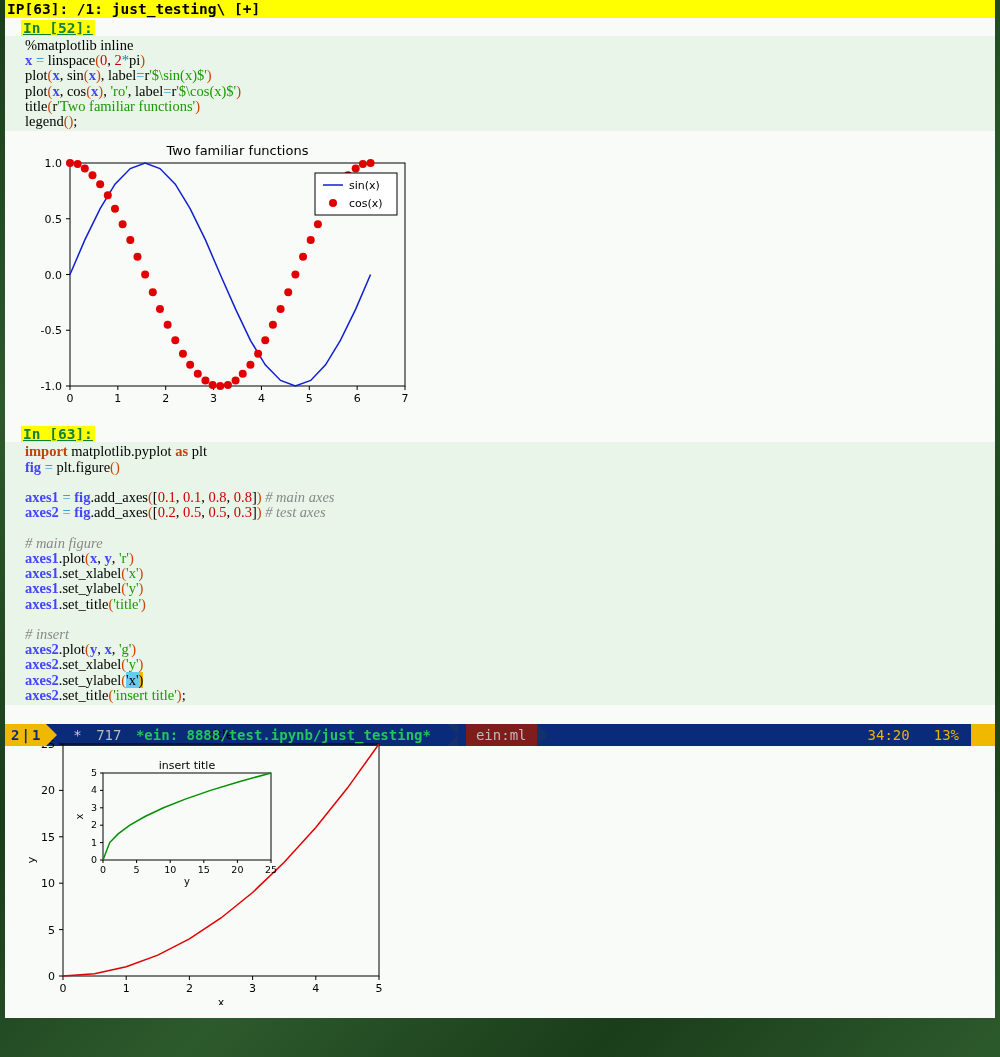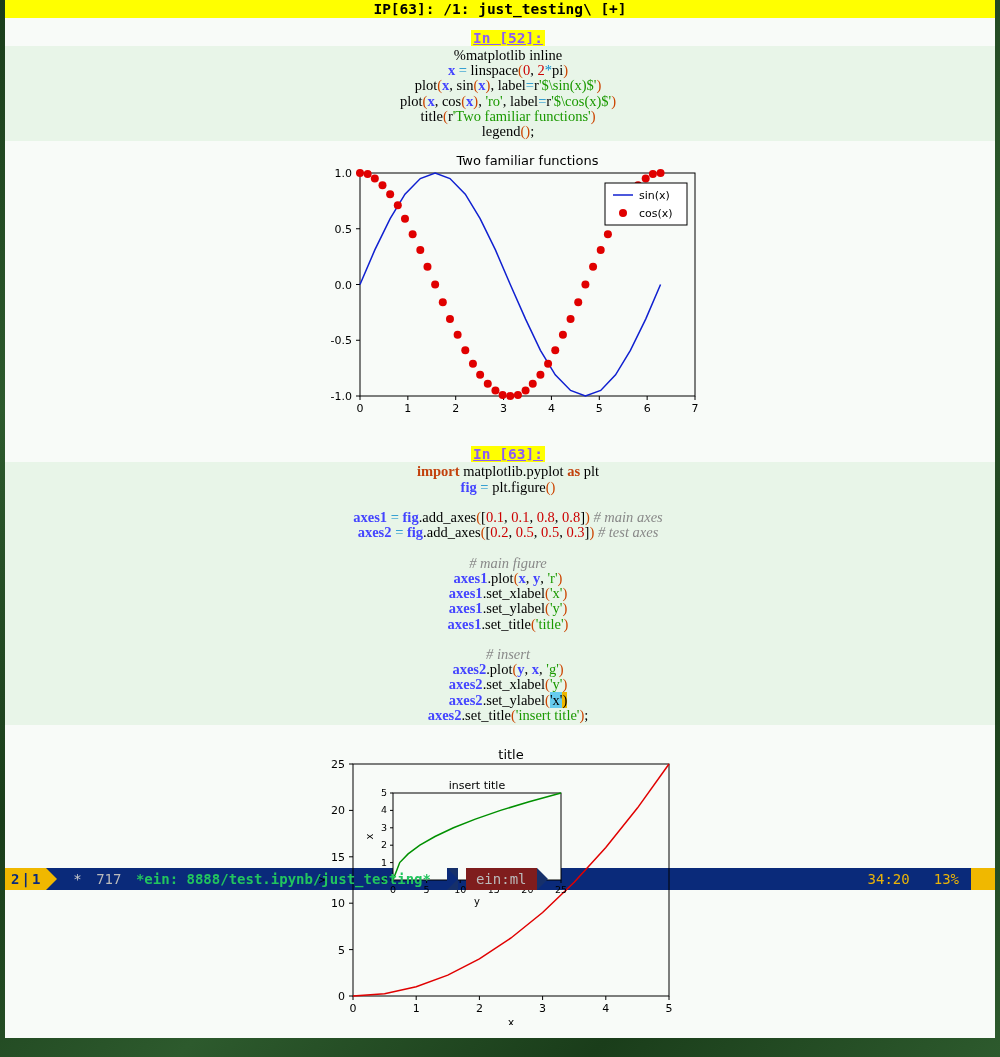--- a/index.html
+++ b/index.html
@@ -8,44 +8,43 @@
     height: 1057px;
     background: linear-gradient(135deg, #1a3d1a 0%, #2d5a2d 20%, #1a3d1a 40%, #2d5a2d 60%, #1a3d1a 80%, #2d5a2d 100%);
     font-family: "DejaVu Sans Mono", "Consolas", monospace;
     font-size: 14.5px;
     overflow: hidden;
   }
   .editor {
     width: 990px;
     margin: 0 auto;
     background: #f8fbf8;
-    height: 868px;
-    text-align: center;
+    height: 724px;
   }
   .titlebar {
     background: #ffff00;
     color: #000;
     font-weight: bold;
     padding: 0 2px;
     font-size: 14.5px;
     height: 18px;
     line-height: 18px;
   }
   .content {
     background: #f8fbf8;
     padding: 0;
   }
   .cell-prompt {
     display: inline-block;
     background: #ffff00;
-    color: #8b5cf6;
+    color: #15803d;
     font-weight: bold;
     padding: 0 2px;
     margin-left: 16px;
-    margin-top: 12px;
+    margin-top: 2px;
     text-decoration: underline;
     font-size: 14.5px;
   }
   .code-block {
     background: #e8f5e8;
     padding: 2px 4px 2px 20px;
     line-height: 1.05;
     font-size: 14.5px;
     white-space: pre;
     color: #000;

